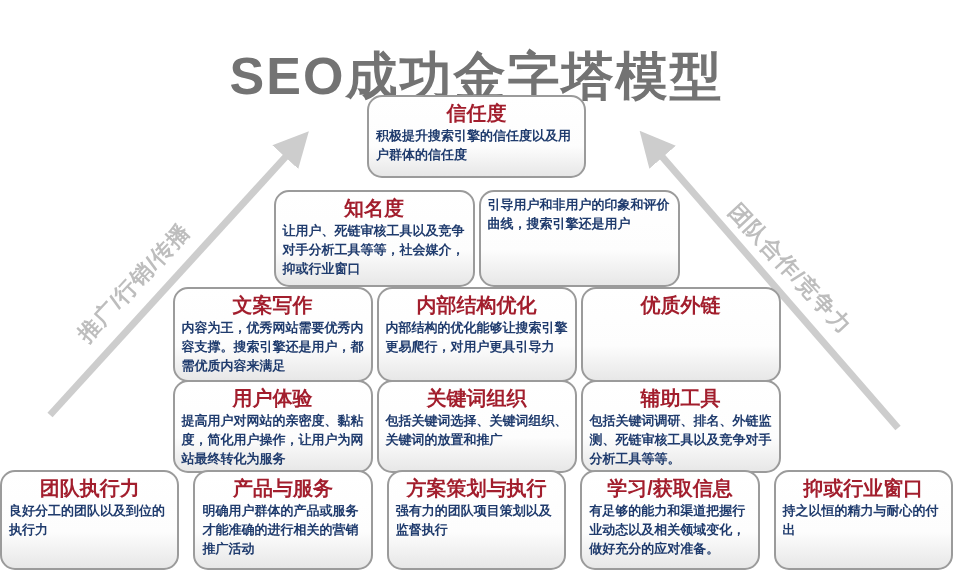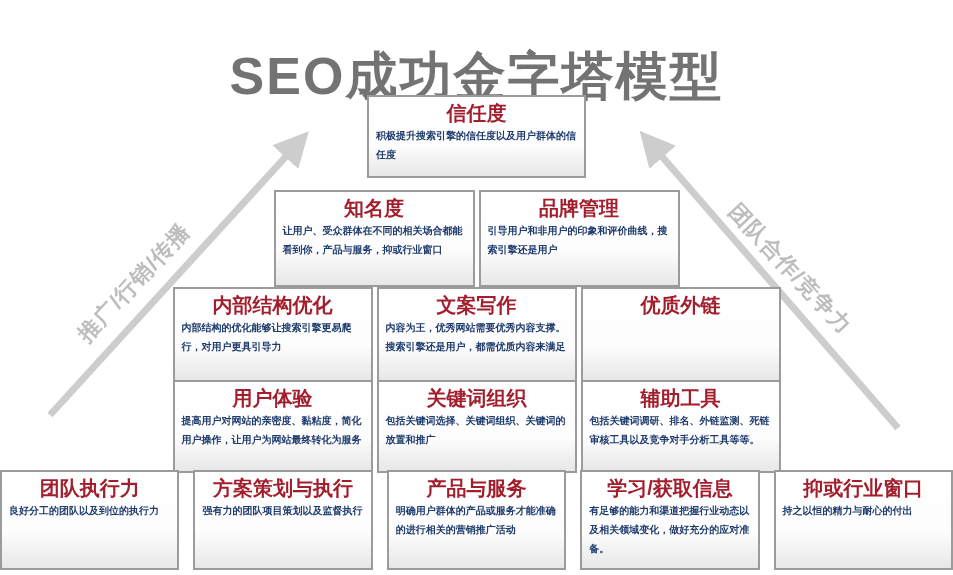--- a/index.html
+++ b/index.html
@@ -18,30 +18,30 @@
   }
   .arrow-label.left{left:58px;top:268px;transform:rotate(-47deg);}
   .arrow-label.right{left:706px;top:254px;transform:rotate(47deg);}
   .row{position:absolute;left:0;width:100%;display:flex;justify-content:center;gap:4px;}
   .row1{top:95px;}  .row1 .box{width:201px;height:74px;}
   .row2{top:190px;} .row2 .box{width:183px;height:88px;}
   .row3{top:287px;} .row3 .box{width:182px;height:86px;}
   .row4{top:380px;} .row4 .box{width:182px;height:84px;}
   .row5{top:470px;gap:14px;} .row5 .box{width:180px;height:91px;}
   .box{
-    border:2px solid #9b9b9b;border-radius:0;
+    border:2px solid #9b9b9b;border-radius:15px;
     background:linear-gradient(180deg,#ffffff 0%,#fdfdfd 62%,#e7e7e7 100%);
     padding:3px 7px 2px 7px;box-sizing:content-box;
   }
   .box-title{
     text-align:center;font-size:20px;font-weight:bold;color:#a21e2d;
     line-height:26px;
   }
   .box-body{
-    font-size:10px;font-weight:bold;color:#1f3b6d;line-height:19px;
+    font-size:13px;font-weight:bold;color:#1f3b6d;line-height:19px;
     text-align:left;
   }
 </style>
 </head>
 <body>
 
 <div class="stage">
 
   <div class="main-title">SEO成功金字塔模型</div>
 
@@ -61,36 +61,35 @@
   <div class="row row1">
     <div class="box">
       <div class="box-title">信任度</div>
       <div class="box-body">积极提升搜索引擎的信任度以及用户群体的信任度</div>
     </div>
   </div>
 
   <div class="row row2">
     <div class="box">
       <div class="box-title">知名度</div>
-      <div class="box-body">让用户、受众群体在不同的相关场合都能看到你，产品与服务，抑或行业窗口</div>
+      <div class="box-body">让用户、死链审核工具以及竞争对手分析工具等等，社会媒介，抑或行业窗口</div>
     </div>
     <div class="box">
-      <div class="box-title">品牌管理</div>
       <div class="box-body">引导用户和非用户的印象和评价曲线，搜索引擎还是用户</div>
     </div>
   </div>
 
   <div class="row row3">
     <div class="box">
+      <div class="box-title">文案写作</div>
+      <div class="box-body">内容为王，优秀网站需要优秀内容支撑。搜索引擎还是用户，都需优质内容来满足</div>
+    </div>
+    <div class="box">
       <div class="box-title">内部结构优化</div>
       <div class="box-body">内部结构的优化能够让搜索引擎更易爬行，对用户更具引导力</div>
-    </div>
-    <div class="box">
-      <div class="box-title">文案写作</div>
-      <div class="box-body">内容为王，优秀网站需要优秀内容支撑。搜索引擎还是用户，都需优质内容来满足</div>
     </div>
     <div class="box">
       <div class="box-title">优质外链</div>
     </div>
   </div>
 
   <div class="row row4">
     <div class="box">
       <div class="box-title">用户体验</div>
       <div class="box-body">提高用户对网站的亲密度、黏粘度，简化用户操作，让用户为网站最终转化为服务</div>
@@ -104,26 +103,26 @@
       <div class="box-body">包括关键词调研、排名、外链监测、死链审核工具以及竞争对手分析工具等等。</div>
     </div>
   </div>
 
   <div class="row row5">
     <div class="box">
       <div class="box-title">团队执行力</div>
       <div class="box-body">良好分工的团队以及到位的执行力</div>
     </div>
     <div class="box">
+      <div class="box-title">产品与服务</div>
+      <div class="box-body">明确用户群体的产品或服务才能准确的进行相关的营销推广活动</div>
+    </div>
+    <div class="box">
       <div class="box-title">方案策划与执行</div>
       <div class="box-body">强有力的团队项目策划以及监督执行</div>
-    </div>
-    <div class="box">
-      <div class="box-title">产品与服务</div>
-      <div class="box-body">明确用户群体的产品或服务才能准确的进行相关的营销推广活动</div>
     </div>
     <div class="box">
       <div class="box-title">学习/获取信息</div>
       <div class="box-body">有足够的能力和渠道把握行业动态以及相关领域变化，做好充分的应对准备。</div>
     </div>
     <div class="box">
       <div class="box-title">抑或行业窗口</div>
       <div class="box-body">持之以恒的精力与耐心的付出</div>
     </div>
   </div>

